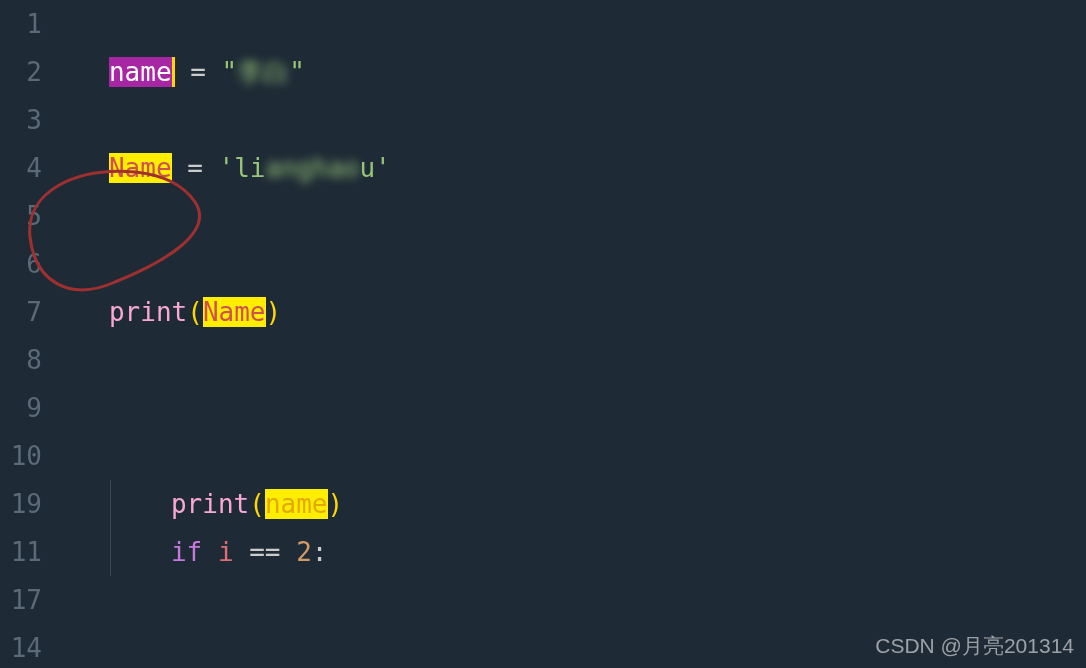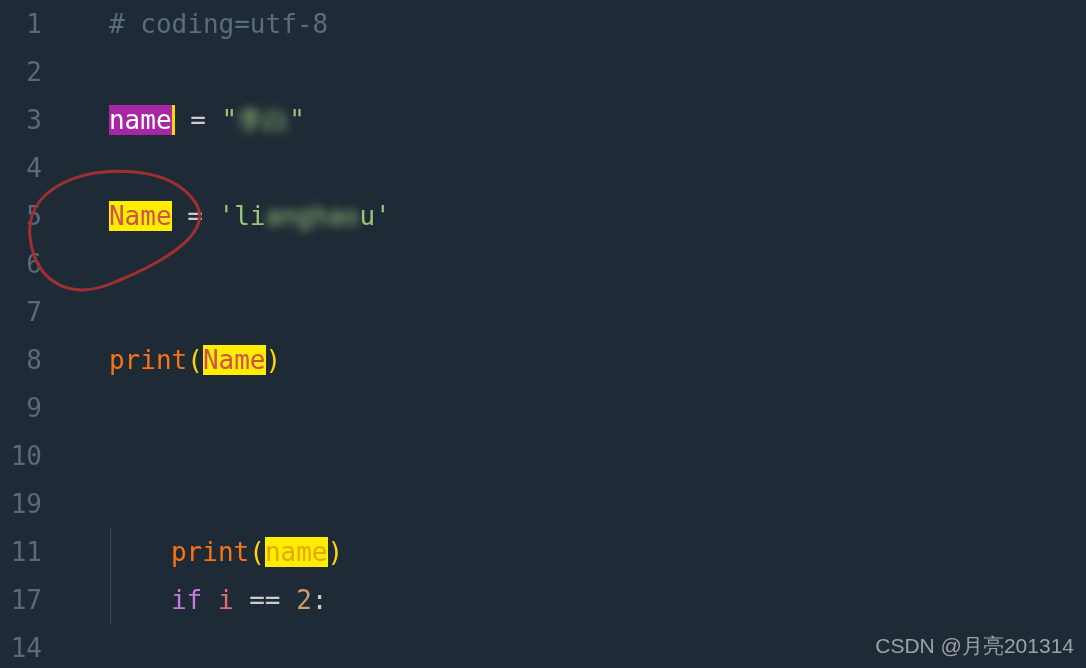--- a/index.html
+++ b/index.html
@@ -39,21 +39,21 @@
       white-space: pre;
     }
     .gutter .line {
       line-height: 48px;
     }
     .comment { color: #5c6d7a; }
     .keyword { color: #c678dd; }
     .string { color: #98c379; }
     .operator { color: #cccccc; }
     .var { color: #e06c75; }
-    .builtin { color: #f97316; }
+    .builtin { color: #f9a8d4; }
     .number { color: #d19a66; }
     .paren { color: #ffd700; }
     .punct { color: #cccccc; }
     
     .hl-primary {
       background: #a626a4;
       color: #ffffff;
       border-right: 3px solid #ffd700;
     }
     .hl-secondary {
@@ -113,21 +113,20 @@
     <div class="line">7</div>
     <div class="line">8</div>
     <div class="line">9</div>
     <div class="line">10</div>
     <div class="line">19</div>
     <div class="line">11</div>
     <div class="line">17</div>
     <div class="line">14</div>
   </div>
   <div class="code">
-    <div class="line">   <span class="comment"># coding=utf-8</span></div>
     <div class="line"></div>
     <div class="line">   <span class="hl-primary">name</span><span class="operator"> = </span><span class="string">"</span><span class="string obscured">李白</span><span class="string">"</span></div>
     <div class="line"></div>
     <div class="line">   <span class="hl-name">Name</span><span class="operator"> = </span><span class="string">'</span><span class="string">li</span><span class="string obscured">anghao</span><span class="string">u</span><span class="string">'</span></div>
     <div class="line"></div>
     <div class="line"></div>
     <div class="line">   <span class="builtin">print</span><span class="paren">(</span><span class="hl-name">Name</span><span class="paren">)</span></div>
     <div class="line"></div>
     <div class="line"></div>
     <div class="line"></div>

